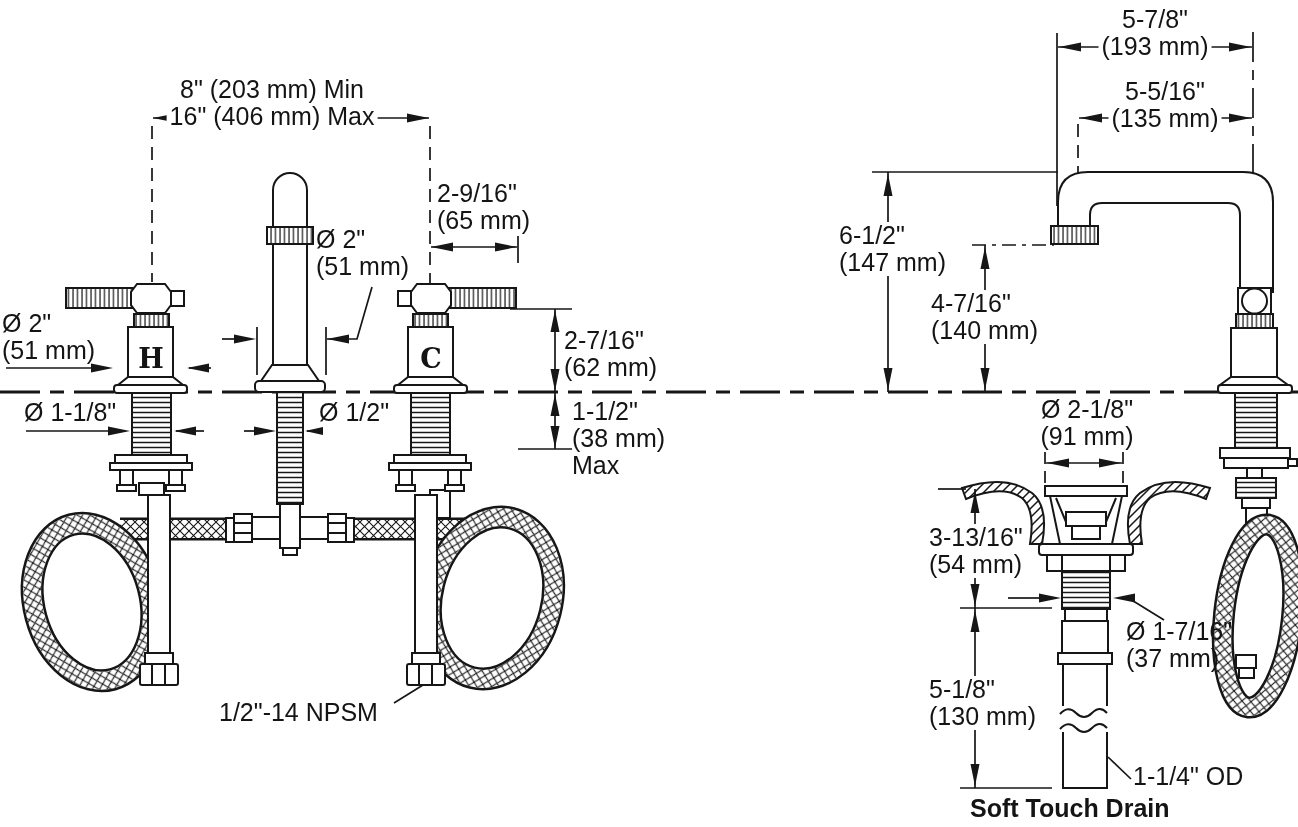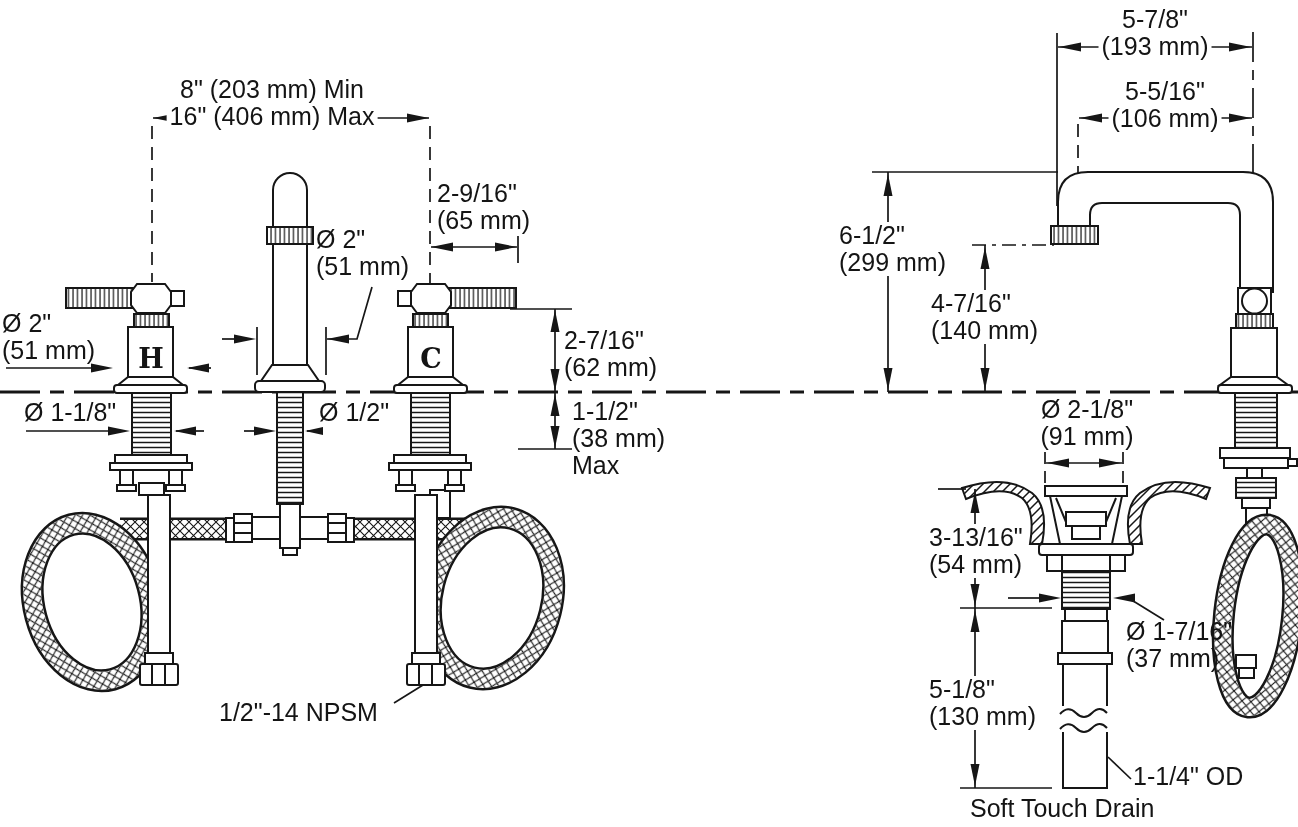--- a/index.html
+++ b/index.html
@@ -3,21 +3,21 @@
 <meta charset="utf-8">
 <style>
   html,body{margin:0;padding:0;background:#fff;}
   #stage{position:relative;width:1298px;height:827px;background:#fff;overflow:hidden;
          font-family:"Liberation Sans",sans-serif;color:#111;}
   #art{position:absolute;left:0;top:0;}
   .dim{position:absolute;font-size:25px;line-height:27px;white-space:nowrap;color:#141414;}
   .dim span{display:block;}
   .bg span{background:#fff;padding:0 3px;}
   .ctr{transform:translateX(-50%);text-align:center;}
-  .bold{font-weight:normal;text-align:right;}
+  .bold{font-weight:bold;text-align:right;}
   .letter{position:absolute;font-family:"DejaVu Serif",serif;font-weight:bold;
           font-size:27px;line-height:27px;transform:translateX(-50%);color:#141414;}
 </style>
 </head>
 <body>
 
 <div id="stage">
 
 <svg id="art" width="1298" height="827" viewBox="0 0 1298 827">
   <defs>
@@ -293,25 +293,25 @@
 </div>
 <div class="letter" style="left:151px;top:345px;">H</div>
 <div class="letter" style="left:431px;top:345px;">C</div>
 
 <div class="dim ctr bg" style="left:1155px;top:6px;">
   <span>5-7/8"</span>
       <span>(193 mm)</span>
 </div>
 <div class="dim ctr bg" style="left:1165px;top:78px;">
   <span>5-5/16"</span>
-      <span>(106 mm)</span>
+      <span>(135 mm)</span>
 </div>
 <div class="dim bg" style="left:836px;top:222px;">
   <span>6-1/2"</span>
-      <span>(299 mm)</span>
+      <span>(147 mm)</span>
 </div>
 <div class="dim bg" style="left:928px;top:290px;">
   <span>4-7/16"</span>
       <span>(140 mm)</span>
 </div>
 
 <div class="dim ctr" style="left:1087px;top:396px;">
   <span>Ø 2-1/8"</span>
       <span>(91 mm)</span>
 </div>

